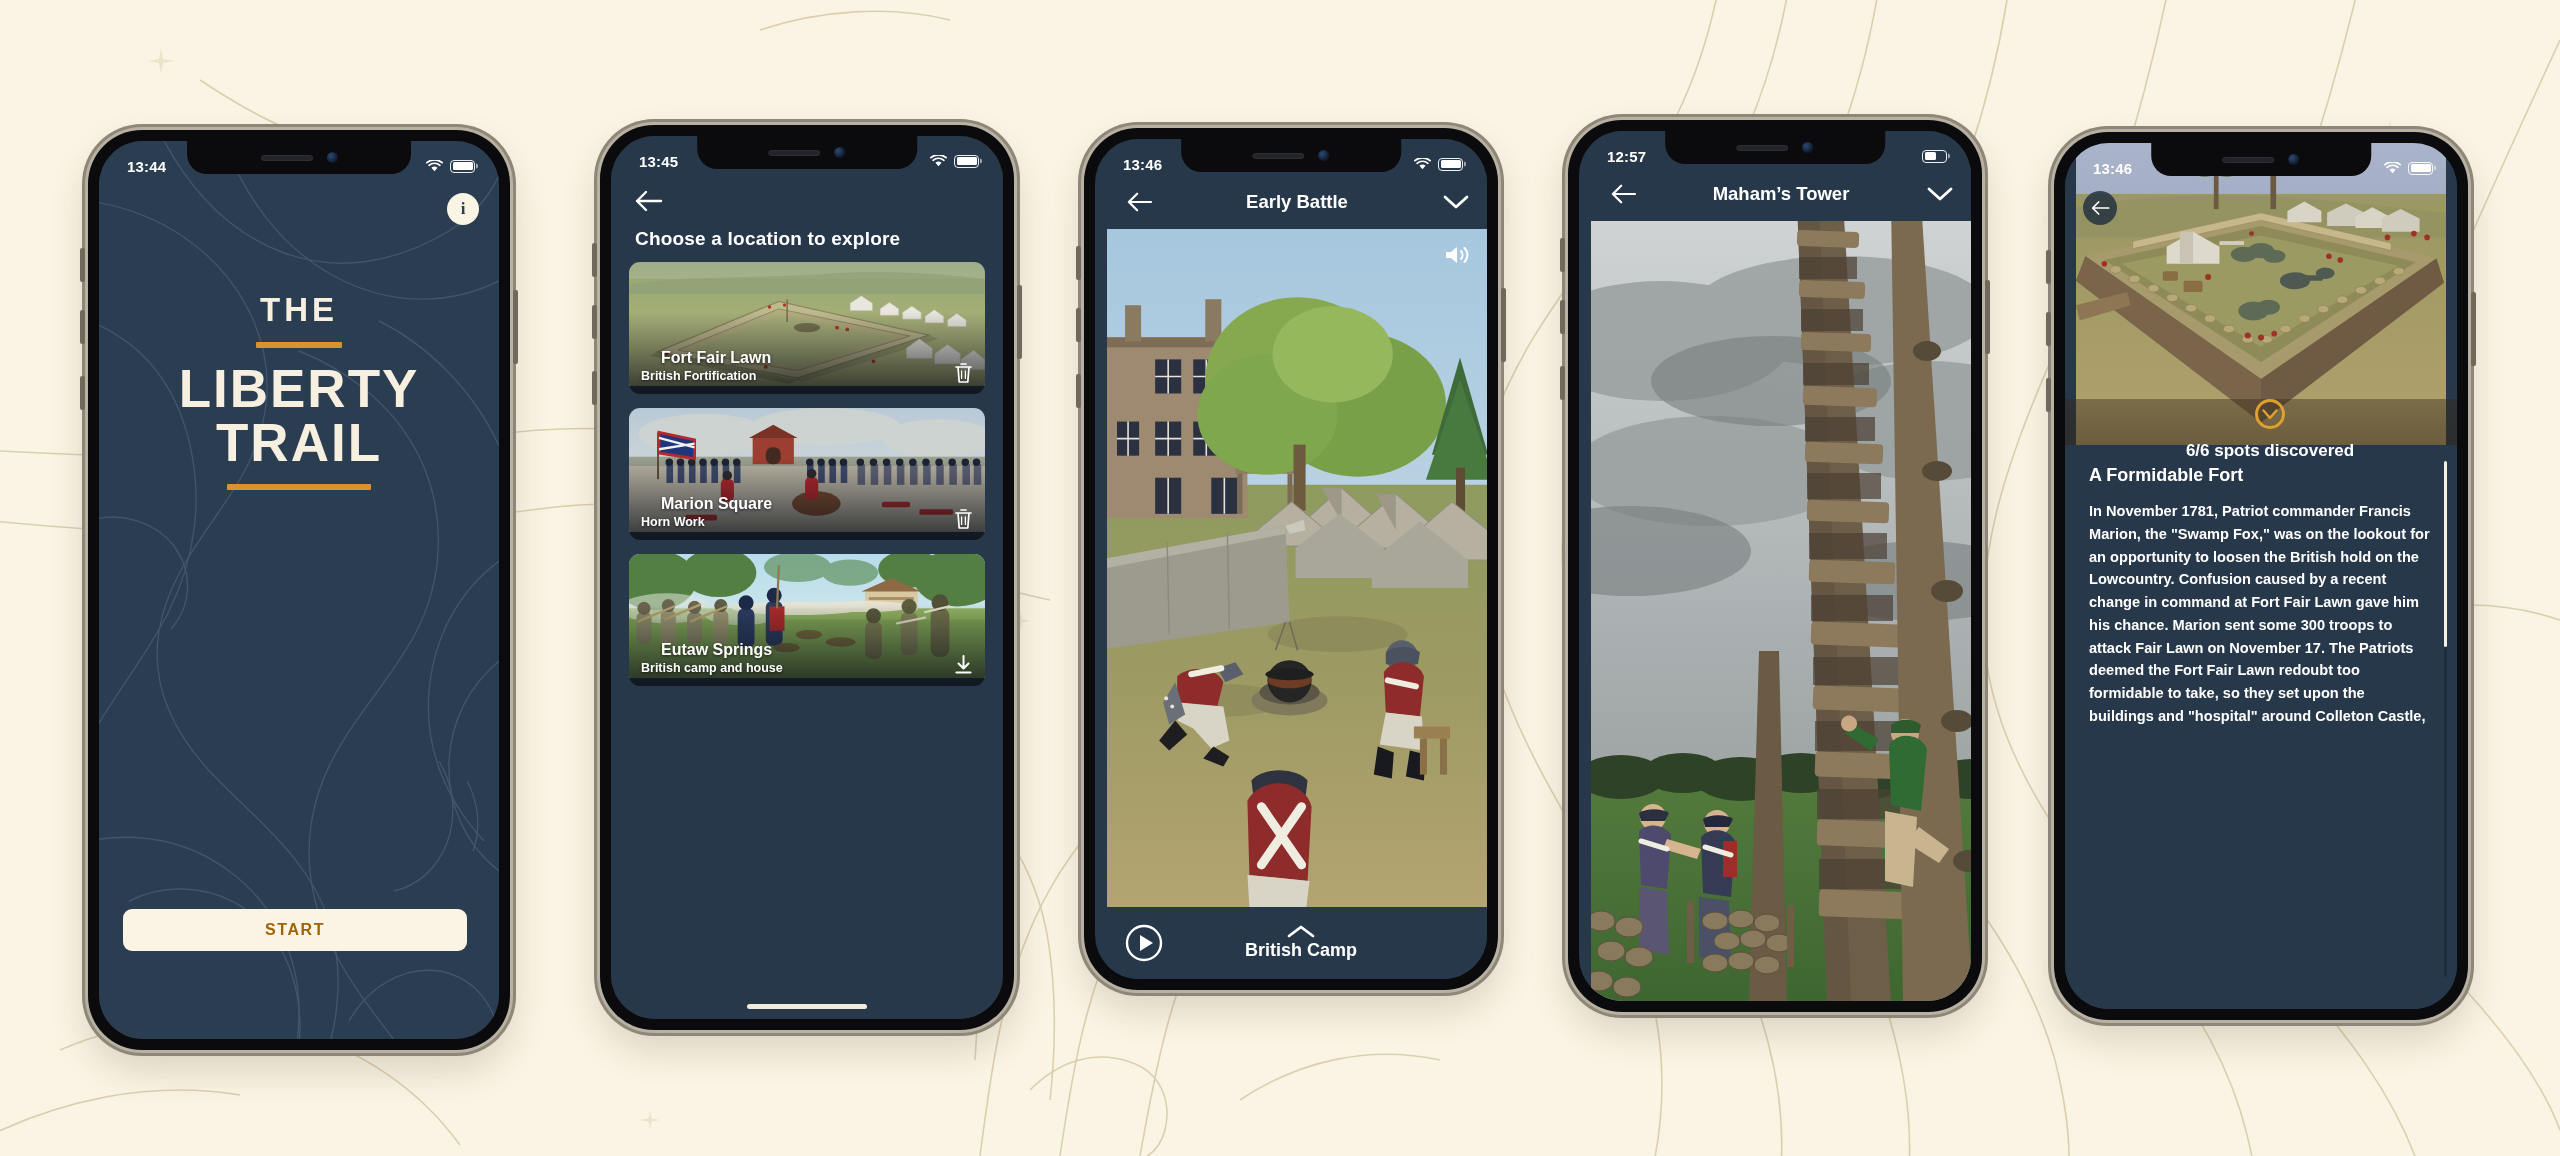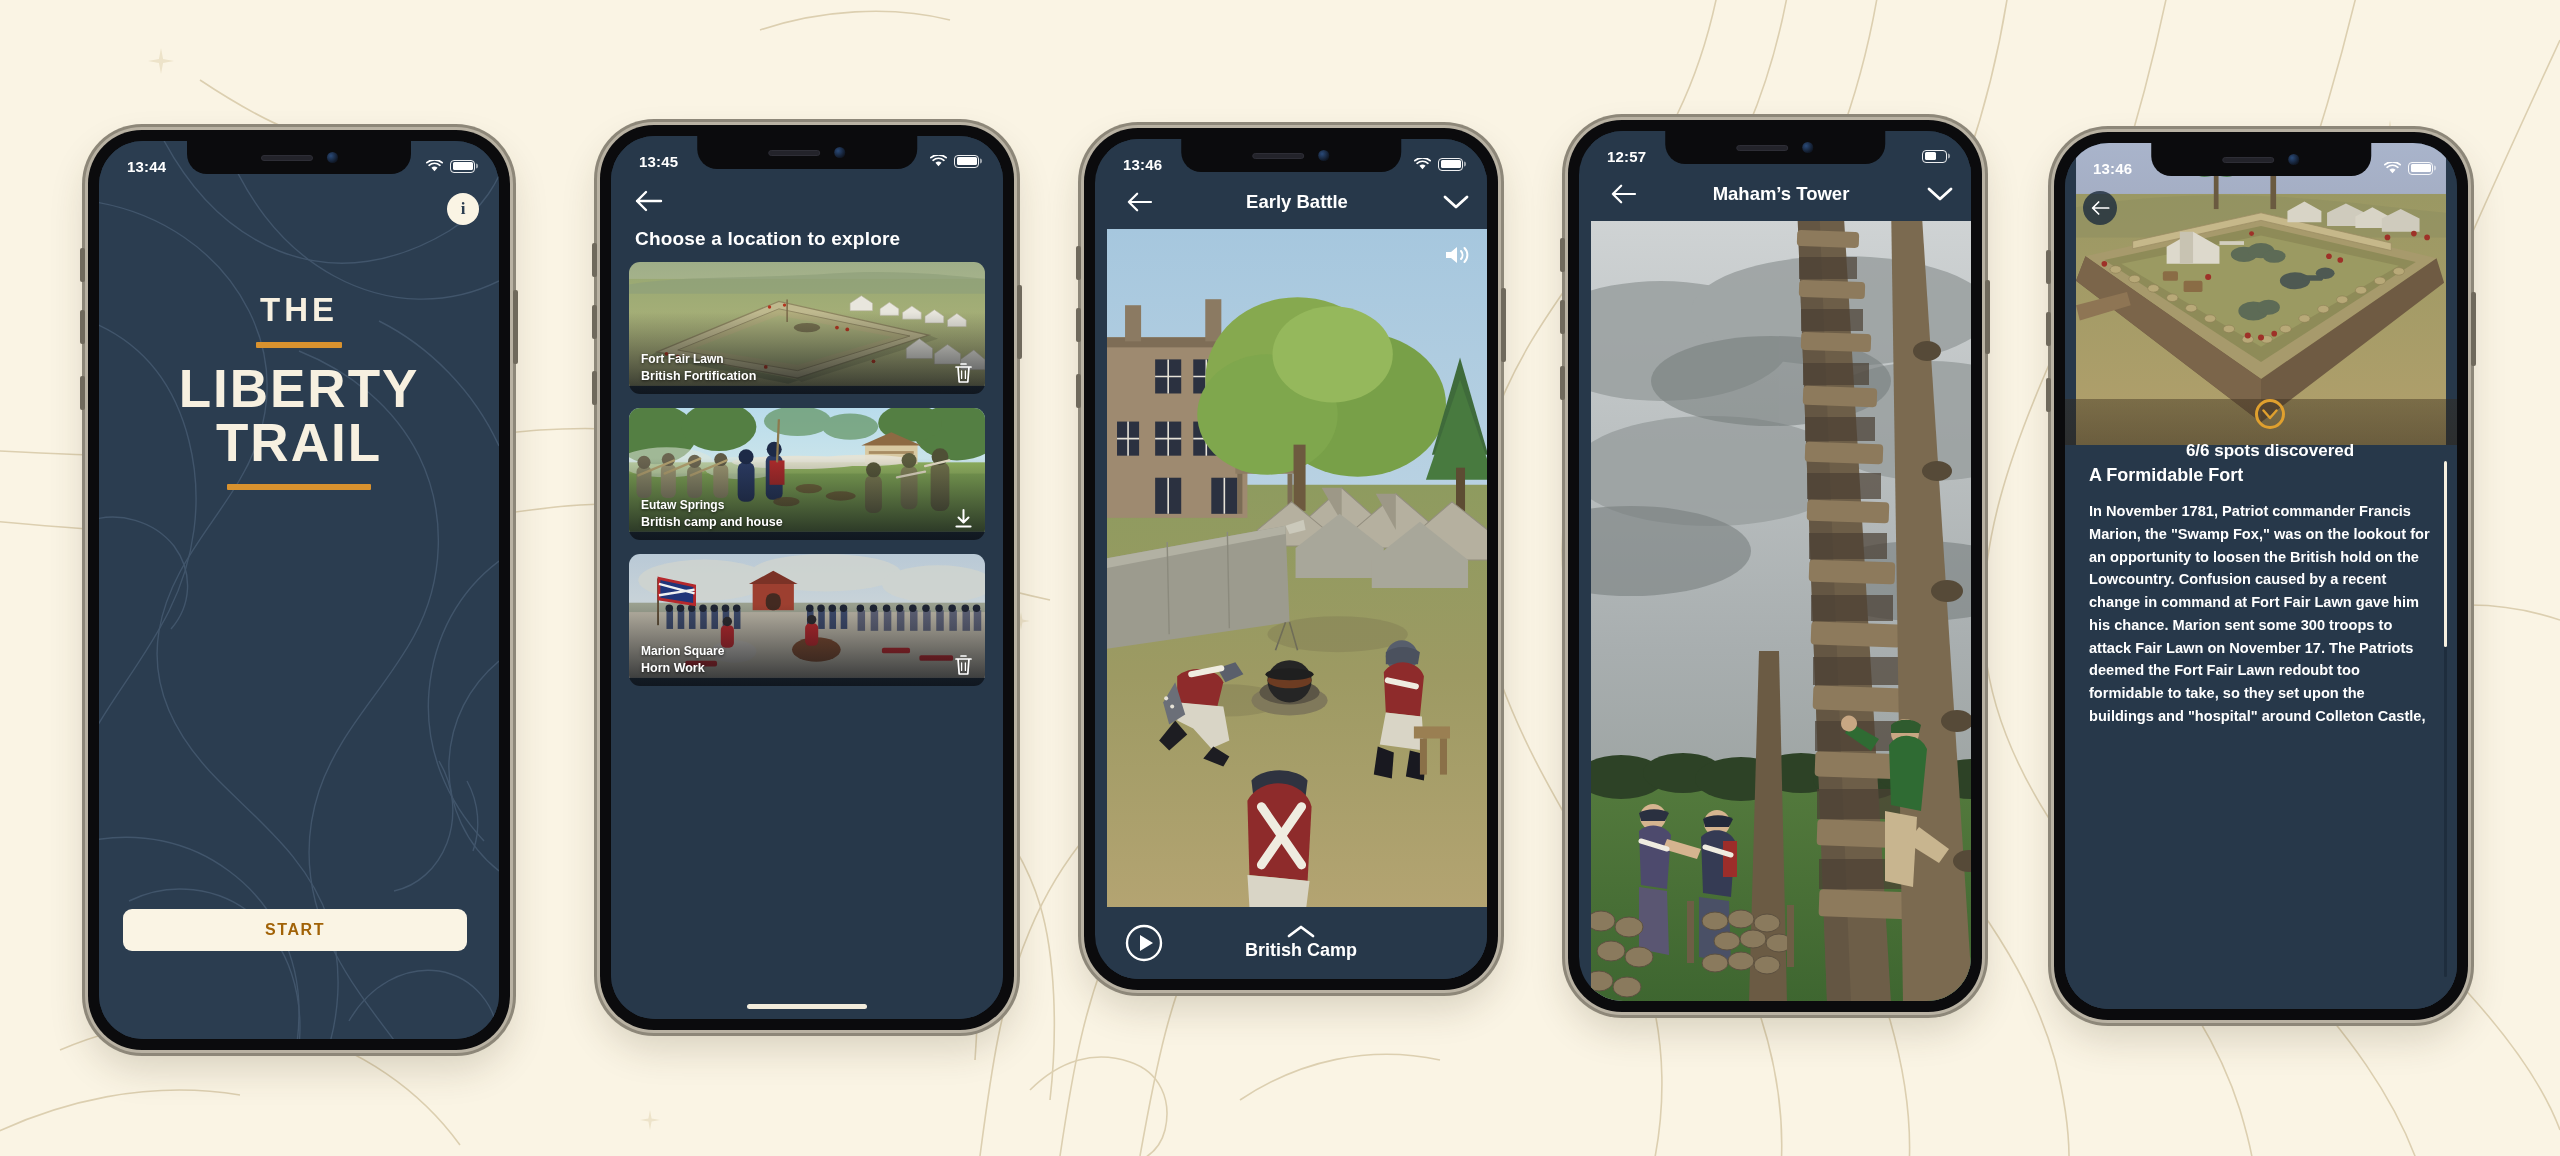--- a/index.html
+++ b/index.html
@@ -179,21 +179,21 @@
   }
   .card-art { position: absolute; inset: 0; }
   .card-shade {
     position: absolute; left: 0; right: 0; bottom: 0; height: 62%;
     background: linear-gradient(to top, rgba(10,14,20,.78), rgba(10,14,20,0));
   }
   .card-txt {
     position: absolute; left: 12px; bottom: 11px; z-index: 3;
     color: #fff; text-shadow: 0 1px 3px rgba(0,0,0,.7);
   }
-  .card-name { font-size: 12px; font-weight: bold; line-height: 1.15; }
+  .card-name { font-size: 16px; font-weight: bold; line-height: 1.15; margin-left: 20px; }
   .card-sub { font-size: 12.5px; font-weight: bold; margin-top: 2px; }
   .card-act {
     position: absolute; right: 11px; bottom: 10px; z-index: 4;
     width: 21px; height: 23px; cursor: pointer;
   }
   .home-ind {
     position: absolute; bottom: 10px; left: 50%;
     transform: translateX(-50%);
     width: 120px; height: 5px; border-radius: 3px;
     background: #F2ECDC; z-index: 30;
@@ -437,99 +437,20 @@
           </div>
           <svg class="card-act" viewBox="0 0 21 23">
             <path d="M3 6 H18 M8 3 H13 M5 6 L6.2 21 H14.8 L16 6" stroke="#fff" stroke-width="1.7" fill="none" stroke-linecap="round" stroke-linejoin="round"></path>
             <path d="M8.6 10 V17.4 M12.4 10 V17.4" stroke="#fff" stroke-width="1.3" stroke-linecap="round"></path>
           </svg>
         </div>
 
         <div class="card">
           <svg class="card-art" viewBox="0 0 380 132" preserveAspectRatio="none">
             <defs>
-              <linearGradient id="g3sky" x1="0" y1="0" x2="0" y2="1">
-                <stop offset="0" stop-color="#b9dcec"></stop>
-                    <stop offset="1" stop-color="#dfeee8"></stop>
-              </linearGradient>
-            </defs>
-            <rect width="380" height="132" fill="url(#g3sky)"></rect>
-            <rect y="62" width="380" height="70" fill="#7fa355"></rect>
-            <rect y="58" width="380" height="12" fill="#8fb05f"></rect>
-            <g fill="#4f7a3a" opacity=".95">
-              <ellipse cx="28" cy="28" rx="44" ry="32"></ellipse>
-              <ellipse cx="96" cy="20" rx="40" ry="26"></ellipse>
-              <ellipse cx="350" cy="26" rx="46" ry="30"></ellipse>
-              <ellipse cx="300" cy="16" rx="34" ry="20"></ellipse>
-            </g>
-            <g fill="#60925f" opacity=".7">
-              <ellipse cx="180" cy="14" rx="36" ry="16"></ellipse>
-              <ellipse cx="236" cy="20" rx="30" ry="14"></ellipse>
-            </g>
-            <rect x="252" y="38" width="56" height="22" fill="#d8c9a2"></rect>
-            <polygon points="248,40 280,26 312,40" fill="#8d6a43"></polygon>
-            <rect x="256" y="46" width="48" height="3" fill="#a88d63"></rect>
-            <g fill="#e7e3d4" opacity=".9">
-              <ellipse cx="180" cy="58" rx="70" ry="7"></ellipse>
-              <ellipse cx="250" cy="56" rx="50" ry="6"></ellipse>
-            </g>
-            <g fill="#dfe7da" opacity=".55">
-              <ellipse cx="40" cy="58" rx="50" ry="16"></ellipse>
-              <ellipse cx="120" cy="64" rx="40" ry="12"></ellipse>
-            </g>
-            <g>
-              <rect x="8" y="62" width="16" height="34" rx="6" fill="#8d8a6a"></rect>
-              <circle cx="16" cy="58" r="7" fill="#6b6550"></circle>
-              <rect x="34" y="60" width="16" height="36" rx="6" fill="#9a9472"></rect>
-              <circle cx="42" cy="55" r="7" fill="#6b6550"></circle>
-              <rect x="62" y="62" width="16" height="34" rx="6" fill="#8d8a6a"></rect>
-              <circle cx="70" cy="57" r="7" fill="#6b6550"></circle>
-              <rect x="90" y="60" width="16" height="36" rx="6" fill="#99936f"></rect>
-              <circle cx="98" cy="55" r="7" fill="#5f5a46"></circle>
-              <rect x="116" y="58" width="18" height="42" rx="7" fill="#2b3b62"></rect>
-              <circle cx="125" cy="52" r="8" fill="#1d2a47"></circle>
-              <rect x="146" y="50" width="18" height="48" rx="7" fill="#2b3b62"></rect>
-              <circle cx="155" cy="44" r="8" fill="#1d2a47"></circle>
-              <rect x="150" y="56" width="16" height="26" fill="#ab2b2b"></rect>
-            </g>
-            <g>
-              <rect x="252" y="72" width="18" height="40" rx="7" fill="#7b7a52"></rect>
-              <circle cx="261" cy="66" r="8" fill="#57573a"></circle>
-              <rect x="290" y="62" width="18" height="46" rx="7" fill="#83825a"></rect>
-              <circle cx="299" cy="56" r="8" fill="#5c5c3e"></circle>
-              <rect x="322" y="58" width="20" height="52" rx="8" fill="#6f6f4a"></rect>
-              <circle cx="332" cy="52" r="9" fill="#4f5036"></circle>
-              <path d="M286 74 L316 68 M316 62 L342 56" stroke="#e4dcc6" stroke-width="2.4" stroke-linecap="round"></path>
-            </g>
-            <g stroke="#b2a06f" stroke-width="2.5" stroke-linecap="round">
-              <path d="M10 72 L48 56"></path>
-                  <path d="M38 70 L76 54"></path>
-                  <path d="M66 72 L104 56"></path>
-            </g>
-            <path d="M160 12 L158 58" stroke="#8d7a4e" stroke-width="2.4"></path>
-            <g fill="#735c39" opacity=".8">
-              <ellipse cx="192" cy="86" rx="14" ry="5"></ellipse>
-                  <ellipse cx="226" cy="94" rx="16" ry="5"></ellipse>
-              <ellipse cx="168" cy="100" rx="14" ry="5"></ellipse>
-            </g>
-          </svg>
-          <div class="card-shade"></div>
-          <div class="card-txt">
-            <div class="card-name">Eutaw Springs</div>
-            <div class="card-sub">British camp and house</div>
-          </div>
-          <svg class="card-act" viewBox="0 0 21 23">
-            <path d="M10.5 3 V15 M5.5 10.5 L10.5 15.5 L15.5 10.5" stroke="#fff" stroke-width="2" fill="none" stroke-linecap="round" stroke-linejoin="round"></path>
-            <path d="M3.5 19.5 H17.5" stroke="#fff" stroke-width="2.2" stroke-linecap="round"></path>
-          </svg>
-        </div>
-
-        <div class="card">
-          <svg class="card-art" viewBox="0 0 380 132" preserveAspectRatio="none">
-            <defs>
               <linearGradient id="g2sky" x1="0" y1="0" x2="0" y2="1">
                 <stop offset="0" stop-color="#b9c9d6"></stop>
                     <stop offset="1" stop-color="#dfe2dc"></stop>
               </linearGradient>
             </defs>
             <rect width="380" height="132" fill="url(#g2sky)"></rect>
             <g fill="#cfd4cf" opacity=".85">
               <ellipse cx="80" cy="28" rx="70" ry="22"></ellipse>
               <ellipse cx="210" cy="20" rx="80" ry="20"></ellipse>
               <ellipse cx="330" cy="32" rx="60" ry="20"></ellipse>
@@ -608,20 +529,99 @@
             </g>
           </svg>
           <div class="card-shade"></div>
           <div class="card-txt">
             <div class="card-name">Marion Square</div>
             <div class="card-sub">Horn Work</div>
           </div>
           <svg class="card-act" viewBox="0 0 21 23">
             <path d="M3 6 H18 M8 3 H13 M5 6 L6.2 21 H14.8 L16 6" stroke="#fff" stroke-width="1.7" fill="none" stroke-linecap="round" stroke-linejoin="round"></path>
             <path d="M8.6 10 V17.4 M12.4 10 V17.4" stroke="#fff" stroke-width="1.3" stroke-linecap="round"></path>
+          </svg>
+        </div>
+
+        <div class="card">
+          <svg class="card-art" viewBox="0 0 380 132" preserveAspectRatio="none">
+            <defs>
+              <linearGradient id="g3sky" x1="0" y1="0" x2="0" y2="1">
+                <stop offset="0" stop-color="#b9dcec"></stop>
+                    <stop offset="1" stop-color="#dfeee8"></stop>
+              </linearGradient>
+            </defs>
+            <rect width="380" height="132" fill="url(#g3sky)"></rect>
+            <rect y="62" width="380" height="70" fill="#7fa355"></rect>
+            <rect y="58" width="380" height="12" fill="#8fb05f"></rect>
+            <g fill="#4f7a3a" opacity=".95">
+              <ellipse cx="28" cy="28" rx="44" ry="32"></ellipse>
+              <ellipse cx="96" cy="20" rx="40" ry="26"></ellipse>
+              <ellipse cx="350" cy="26" rx="46" ry="30"></ellipse>
+              <ellipse cx="300" cy="16" rx="34" ry="20"></ellipse>
+            </g>
+            <g fill="#60925f" opacity=".7">
+              <ellipse cx="180" cy="14" rx="36" ry="16"></ellipse>
+              <ellipse cx="236" cy="20" rx="30" ry="14"></ellipse>
+            </g>
+            <rect x="252" y="38" width="56" height="22" fill="#d8c9a2"></rect>
+            <polygon points="248,40 280,26 312,40" fill="#8d6a43"></polygon>
+            <rect x="256" y="46" width="48" height="3" fill="#a88d63"></rect>
+            <g fill="#e7e3d4" opacity=".9">
+              <ellipse cx="180" cy="58" rx="70" ry="7"></ellipse>
+              <ellipse cx="250" cy="56" rx="50" ry="6"></ellipse>
+            </g>
+            <g fill="#dfe7da" opacity=".55">
+              <ellipse cx="40" cy="58" rx="50" ry="16"></ellipse>
+              <ellipse cx="120" cy="64" rx="40" ry="12"></ellipse>
+            </g>
+            <g>
+              <rect x="8" y="62" width="16" height="34" rx="6" fill="#8d8a6a"></rect>
+              <circle cx="16" cy="58" r="7" fill="#6b6550"></circle>
+              <rect x="34" y="60" width="16" height="36" rx="6" fill="#9a9472"></rect>
+              <circle cx="42" cy="55" r="7" fill="#6b6550"></circle>
+              <rect x="62" y="62" width="16" height="34" rx="6" fill="#8d8a6a"></rect>
+              <circle cx="70" cy="57" r="7" fill="#6b6550"></circle>
+              <rect x="90" y="60" width="16" height="36" rx="6" fill="#99936f"></rect>
+              <circle cx="98" cy="55" r="7" fill="#5f5a46"></circle>
+              <rect x="116" y="58" width="18" height="42" rx="7" fill="#2b3b62"></rect>
+              <circle cx="125" cy="52" r="8" fill="#1d2a47"></circle>
+              <rect x="146" y="50" width="18" height="48" rx="7" fill="#2b3b62"></rect>
+              <circle cx="155" cy="44" r="8" fill="#1d2a47"></circle>
+              <rect x="150" y="56" width="16" height="26" fill="#ab2b2b"></rect>
+            </g>
+            <g>
+              <rect x="252" y="72" width="18" height="40" rx="7" fill="#7b7a52"></rect>
+              <circle cx="261" cy="66" r="8" fill="#57573a"></circle>
+              <rect x="290" y="62" width="18" height="46" rx="7" fill="#83825a"></rect>
+              <circle cx="299" cy="56" r="8" fill="#5c5c3e"></circle>
+              <rect x="322" y="58" width="20" height="52" rx="8" fill="#6f6f4a"></rect>
+              <circle cx="332" cy="52" r="9" fill="#4f5036"></circle>
+              <path d="M286 74 L316 68 M316 62 L342 56" stroke="#e4dcc6" stroke-width="2.4" stroke-linecap="round"></path>
+            </g>
+            <g stroke="#b2a06f" stroke-width="2.5" stroke-linecap="round">
+              <path d="M10 72 L48 56"></path>
+                  <path d="M38 70 L76 54"></path>
+                  <path d="M66 72 L104 56"></path>
+            </g>
+            <path d="M160 12 L158 58" stroke="#8d7a4e" stroke-width="2.4"></path>
+            <g fill="#735c39" opacity=".8">
+              <ellipse cx="192" cy="86" rx="14" ry="5"></ellipse>
+                  <ellipse cx="226" cy="94" rx="16" ry="5"></ellipse>
+              <ellipse cx="168" cy="100" rx="14" ry="5"></ellipse>
+            </g>
+          </svg>
+          <div class="card-shade"></div>
+          <div class="card-txt">
+            <div class="card-name">Eutaw Springs</div>
+            <div class="card-sub">British camp and house</div>
+          </div>
+          <svg class="card-act" viewBox="0 0 21 23">
+            <path d="M10.5 3 V15 M5.5 10.5 L10.5 15.5 L15.5 10.5" stroke="#fff" stroke-width="2" fill="none" stroke-linecap="round" stroke-linejoin="round"></path>
+            <path d="M3.5 19.5 H17.5" stroke="#fff" stroke-width="2.2" stroke-linecap="round"></path>
           </svg>
         </div>
 
       </div>
 
       <div class="home-ind"></div>
     </div>
 
     <div class="notch">
       <span class="speaker"></span>

